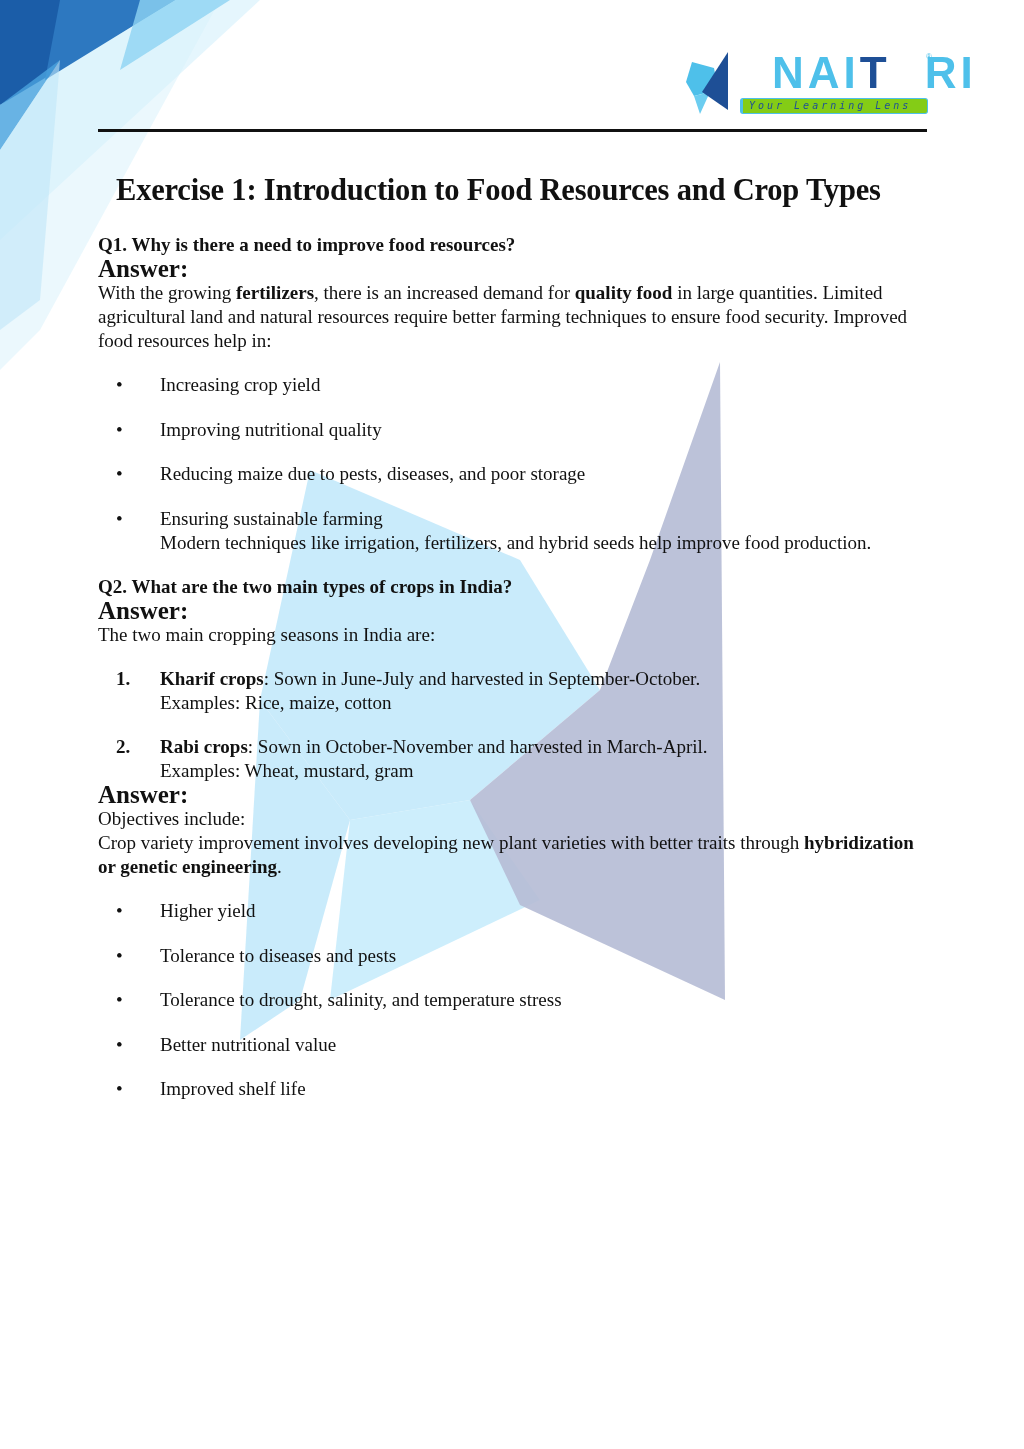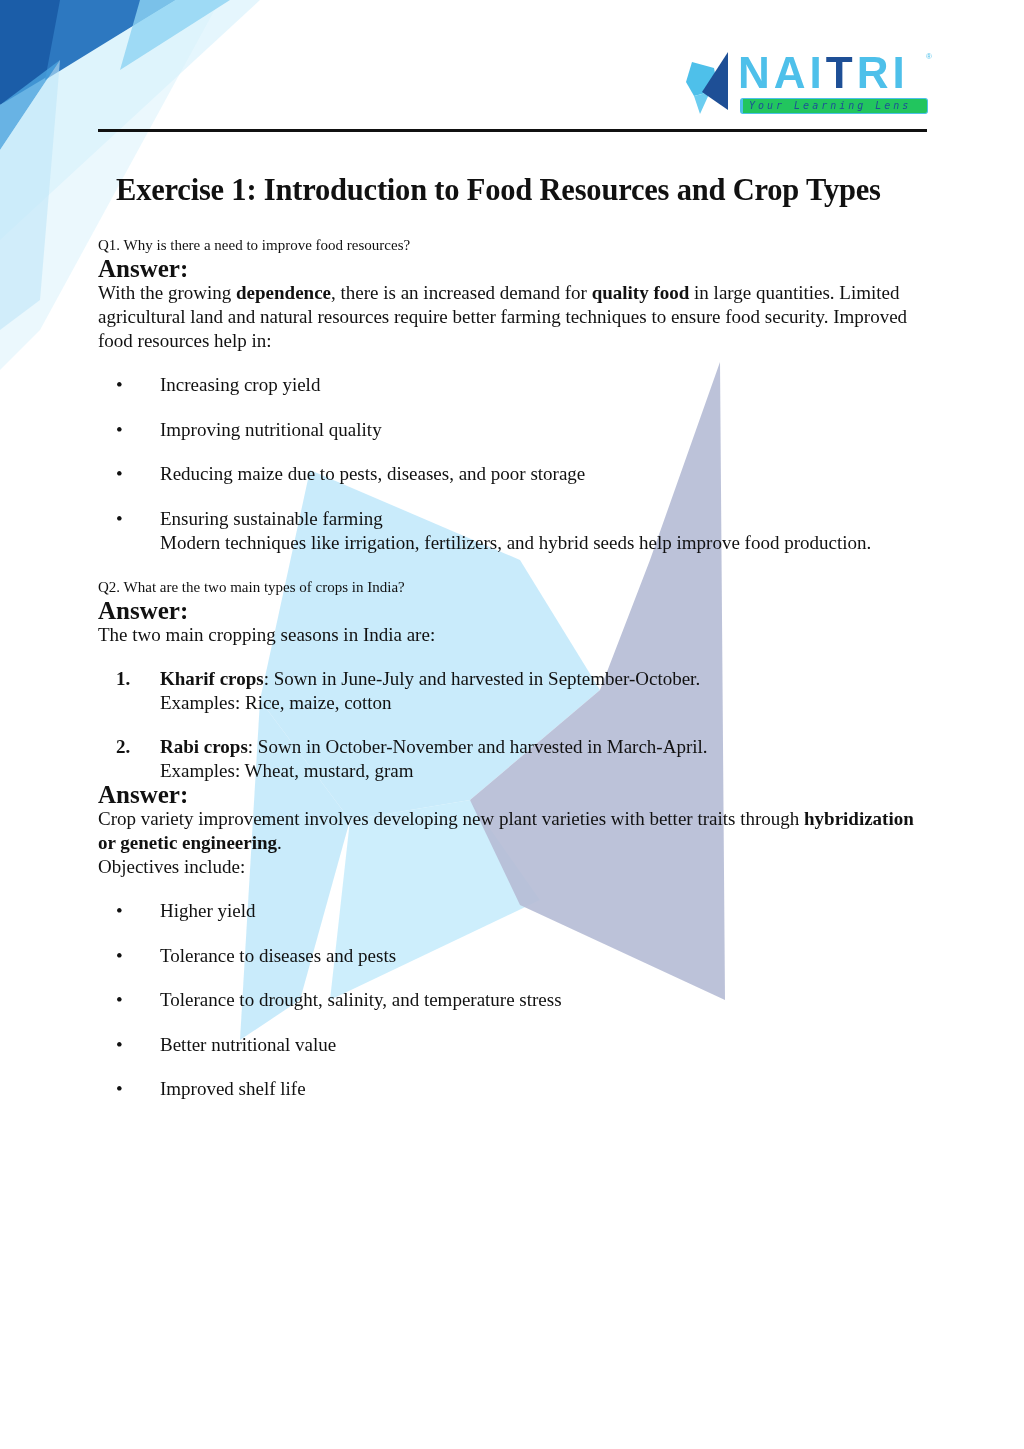--- a/index.html
+++ b/index.html
@@ -11,37 +11,37 @@
   }
   .corner-deco { position: absolute; left: 0; top: 0; width: 420px; height: 420px; z-index: 0; }
   .watermark { position: absolute; left: 0; top: 0; width: 1024px; height: 1449px; z-index: 0; pointer-events: none; }
   .logo { position: absolute; left: 684px; top: 52px; width: 250px; height: 72px; z-index: 2; }
   .logo-mark { position: absolute; left: 0; top: 0; width: 48px; height: 64px; }
   .logo-word {
     position: absolute; left: 54px; top: -4px;
     font-family: "Liberation Sans", sans-serif; font-weight: bold;
     font-size: 44px; letter-spacing: 4px; line-height: 50px;
   }
-  .logo-word .lw-a { color: #4ec0ea; }
+  .logo-word .lw-a { color: #4ec0ea; margin-left: 34px; }
   .logo-word .lw-b { color: #1e4f96; }
   .logo-reg { position: absolute; right: 2px; top: 0; font-size: 8px; color: #4ec0ea; font-family: "Liberation Sans", sans-serif; }
   .logo-tag {
     position: absolute; left: 56px; top: 46px; width: 178px; height: 14px;
     border: 1px solid #4ec0ea; border-left: 3px solid #4ec0ea; border-radius: 3px;
     font-family: "DejaVu Sans Mono", monospace; font-style: italic;
     font-size: 10px; color: #1e4f96; letter-spacing: 3px; line-height: 14px;
-    padding-left: 6px; background: #22c55e;
+    padding-left: 6px; background: #84cc16;
   }
   .rule { position: absolute; left: 98px; top: 129px; width: 829px; height: 3px; background: #111; z-index: 2; }
   .content { position: absolute; left: 98px; top: 150px; width: 830px; z-index: 1; }
   h1 {
     margin: 18px; font-size: 30.5px; font-weight: bold; line-height: 44px;
     letter-spacing: -0.2px;
   }
-  .q { margin-top: 20px; font-weight: normal; font-size: 15px; line-height: 24px; }
+  .q { margin-top: 20px; font-weight: bold; font-size: 19px; line-height: 24px; }
   .ans-label { font-weight: bold; font-size: 25px; line-height: 24px; }
   p { margin: 0; font-size: 19px; line-height: 24px; }
   ul, ol { list-style: none; margin: 0; padding: 0; }
   .blist { margin-top: 20px; }
   .blist li, .nlist li { position: relative; padding-left: 62px; font-size: 19px; line-height: 24px; margin-bottom: 20.5px; }
   .blist li .mk { position: absolute; left: 18px; top: 0; }
   .nlist { margin-top: 20px; }
   .nlist li .mk { position: absolute; left: 18px; top: 0; font-weight: bold; }
   .blist li:last-child, .nlist li:last-child { margin-bottom: 0; }
   b { font-weight: bold; }
@@ -80,43 +80,43 @@
 </div>
 
 <div class="rule"></div>
 
 <div class="content">
   <h1>Exercise 1: Introduction to Food Resources and Crop Types</h1>
 
   <section>
     <div class="q" style="margin-top:21px">Q1. Why is there a need to improve food resources?</div>
     <div class="ans-label">Answer:</div>
-    <p><span>With the growing </span><b>dependence</b><span>, there is an increased demand for </span><b>quality food</b><span> in large quantities. Limited agricultural land and natural resources require better farming techniques to ensure food security. Improved food resources help in:</span></p>
+    <p><span>With the growing </span><b>fertilizers</b><span>, there is an increased demand for </span><b>quality food</b><span> in large quantities. Limited agricultural land and natural resources require better farming techniques to ensure food security. Improved food resources help in:</span></p>
     <ul class="blist">
       <li><span class="mk">•</span><span>Increasing crop yield</span></li>
       <li><span class="mk">•</span><span>Improving nutritional quality</span></li>
       <li><span class="mk">•</span><span>Reducing maize due to pests, diseases, and poor storage</span></li>
       <li><span class="mk">•</span><span>Ensuring sustainable farming</span><br><span>Modern techniques like irrigation, fertilizers, and hybrid seeds help improve food production.</span></li>
     </ul>
   </section>
 
   <section>
     <div class="q">Q2. What are the two main types of crops in India?</div>
     <div class="ans-label">Answer:</div>
     <p>The two main cropping seasons in India are:</p>
     <ol class="nlist">
       <li><span class="mk">1.</span><b>Kharif crops</b><span>: Sown in June-July and harvested in September-October.</span><br><span>Examples: Rice, maize, cotton</span></li>
       <li><span class="mk">2.</span><b>Rabi crops</b><span>: Sown in October-November and harvested in March-April.</span><br><span>Examples: Wheat, mustard, gram</span><br></li>
     </ol>
   </section>
 
   <section>
     <div class="ans-label">Answer:</div>
+    <p>Objectives include:</p>
     <p><span>Crop variety improvement involves developing new plant varieties with better traits through </span><b>hybridization or genetic engineering</b><span>.</span></p>
-    <p>Objectives include:</p>
     <ul class="blist">
       <li><span class="mk">•</span><span>Higher yield</span></li>
       <li><span class="mk">•</span><span>Tolerance to diseases and pests</span></li>
       <li><span class="mk">•</span><span>Tolerance to drought, salinity, and temperature stress</span></li>
       <li><span class="mk">•</span><span>Better nutritional value</span></li>
       <li><span class="mk">•</span><span>Improved shelf life</span><br></li>
     </ul>
   </section>
 </div>
 

